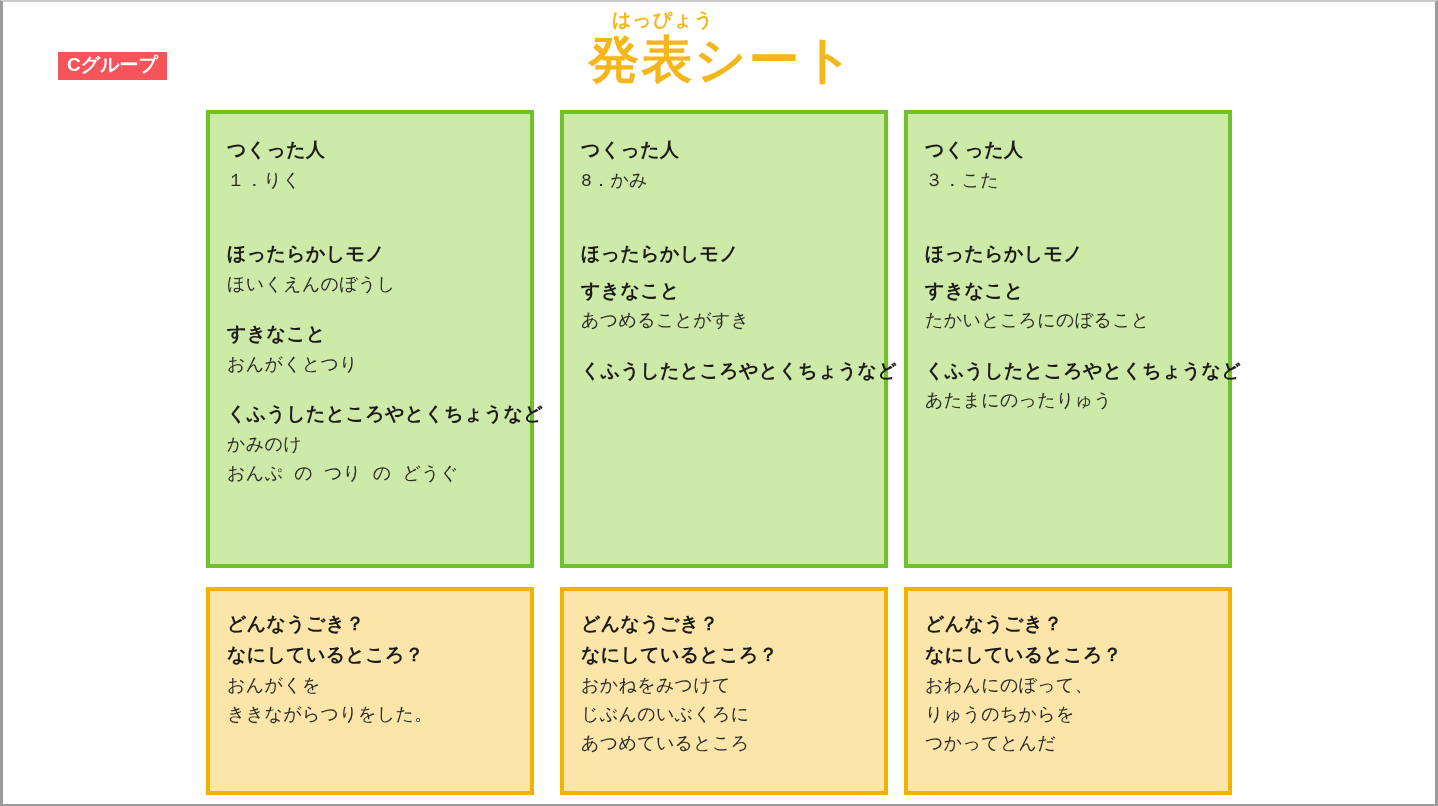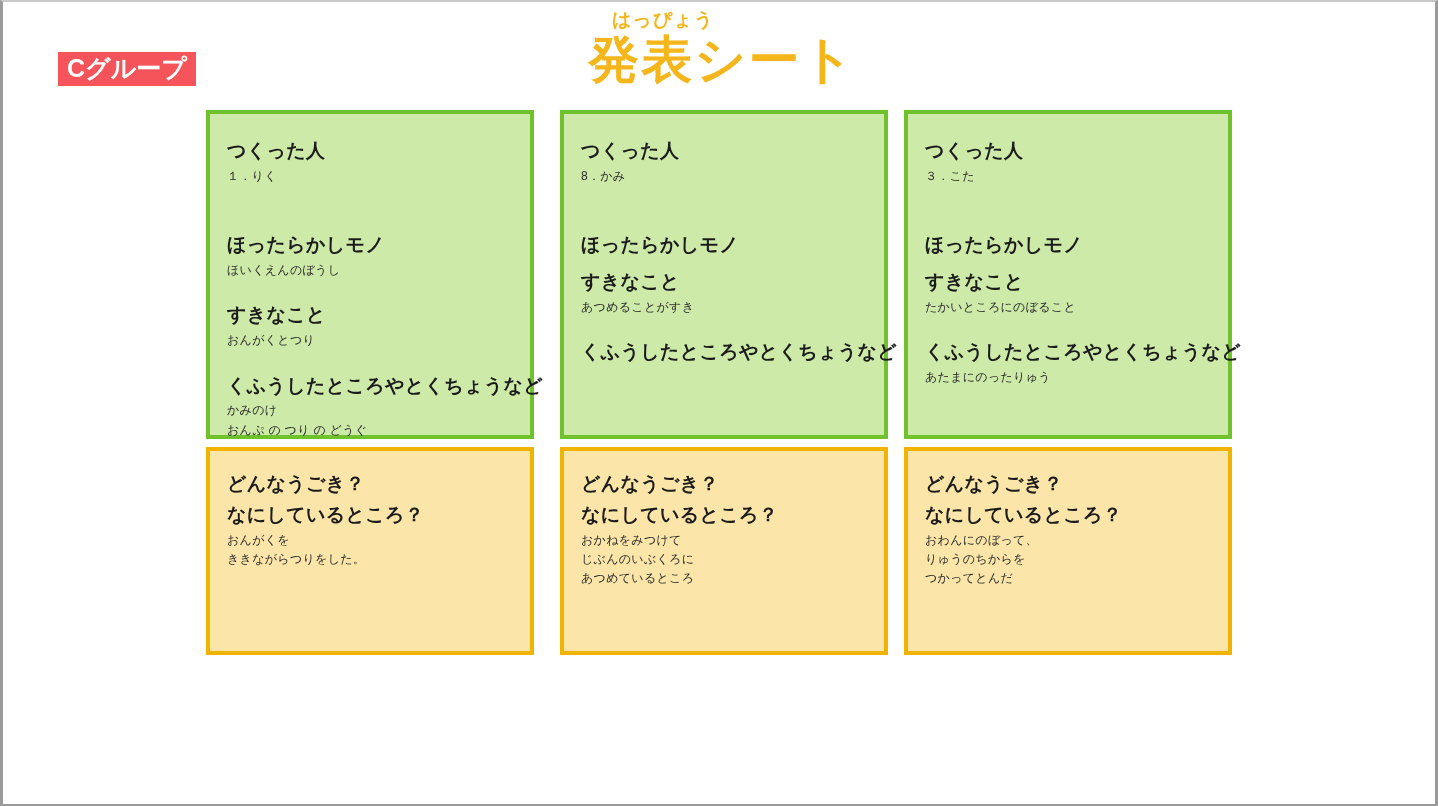--- a/index.html
+++ b/index.html
@@ -26,21 +26,21 @@
   }
 
   
   #group-badge {
     position: absolute;
     left: 55px;
     top: 50px;
     padding: 3px 9px 5px 9px;
     background: #f4545a;
     color: #ffffff;
-    font-size: 25px;
+    font-size: 19px;
     font-weight: bold;
     line-height: 1.05;
     letter-spacing: 0px;
     white-space: nowrap;
   }
 
   
   #title-block {
     position: absolute;
     left: 0;
@@ -74,46 +74,47 @@
     top: 108px;
     width: 328px;
   }
   #column-1 { left: 203px; }
   #column-2 { left: 557px; }
   #column-3 { left: 901px; }
 
   .green-card {
     box-sizing: border-box;
     width: 100%;
-    height: 329px;
+    height: 458px;
     background: #cdeaa8;
     border: 4px solid #70c22c;
     padding: 22px 17px 10px 17px;
+    font-family: Liberation Mono, monospace;
   }
   .orange-card {
     box-sizing: border-box;
     width: 100%;
     height: 208px;
-    margin-top: 8px;
+    margin-top: 19px;
     background: #fbe5a8;
     border: 4px solid #f0b400;
     padding: 18px 17px 10px 17px;
   }
 
   .field { margin: 0; }
   .field-label {
     font-size: 19px;
     font-weight: bold;
     color: #1b1b1b;
     line-height: 1.62;
     letter-spacing: 0.3px;
     white-space: nowrap;
   }
   .field-value {
-    font-size: 12px;
+    font-size: 18px;
     font-weight: normal;
     color: #2a2a2a;
     line-height: 1.62;
     letter-spacing: 0.3px;
     white-space: pre-line;
   }
   .spacer-lg { height: 44px; }
   .spacer-sm { height: 20px; }
   .spacer-xs { height: 6px; }
 </style>

